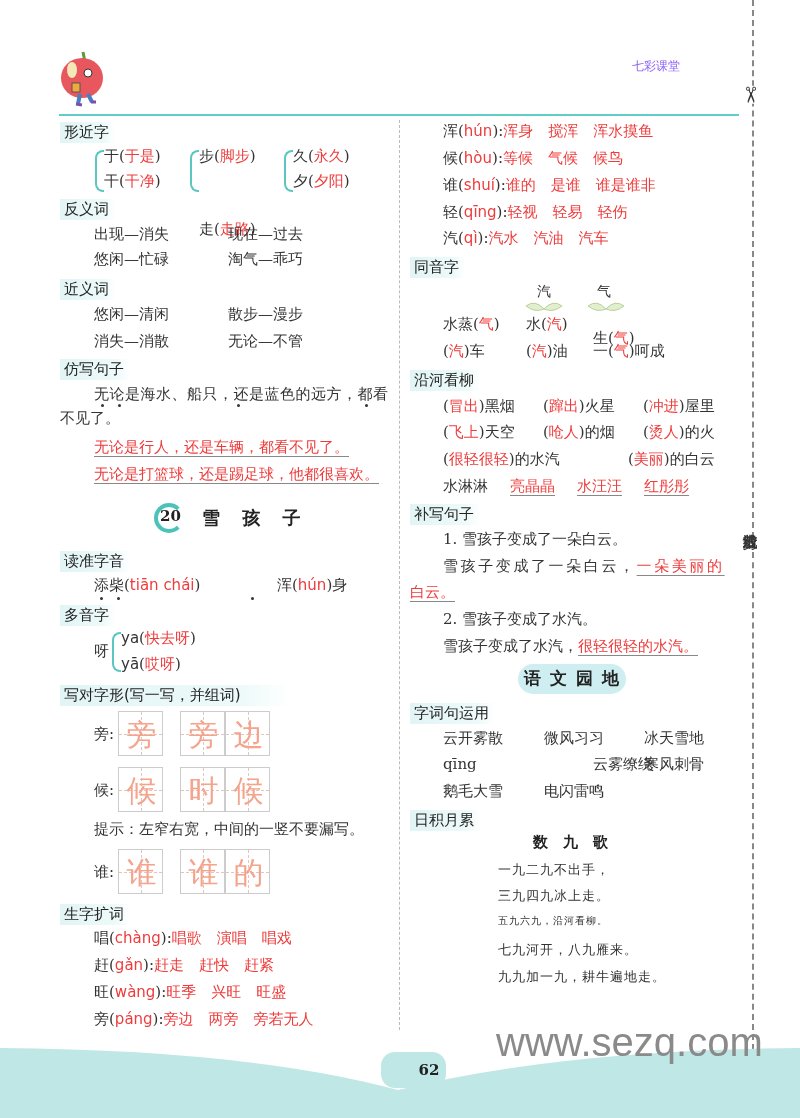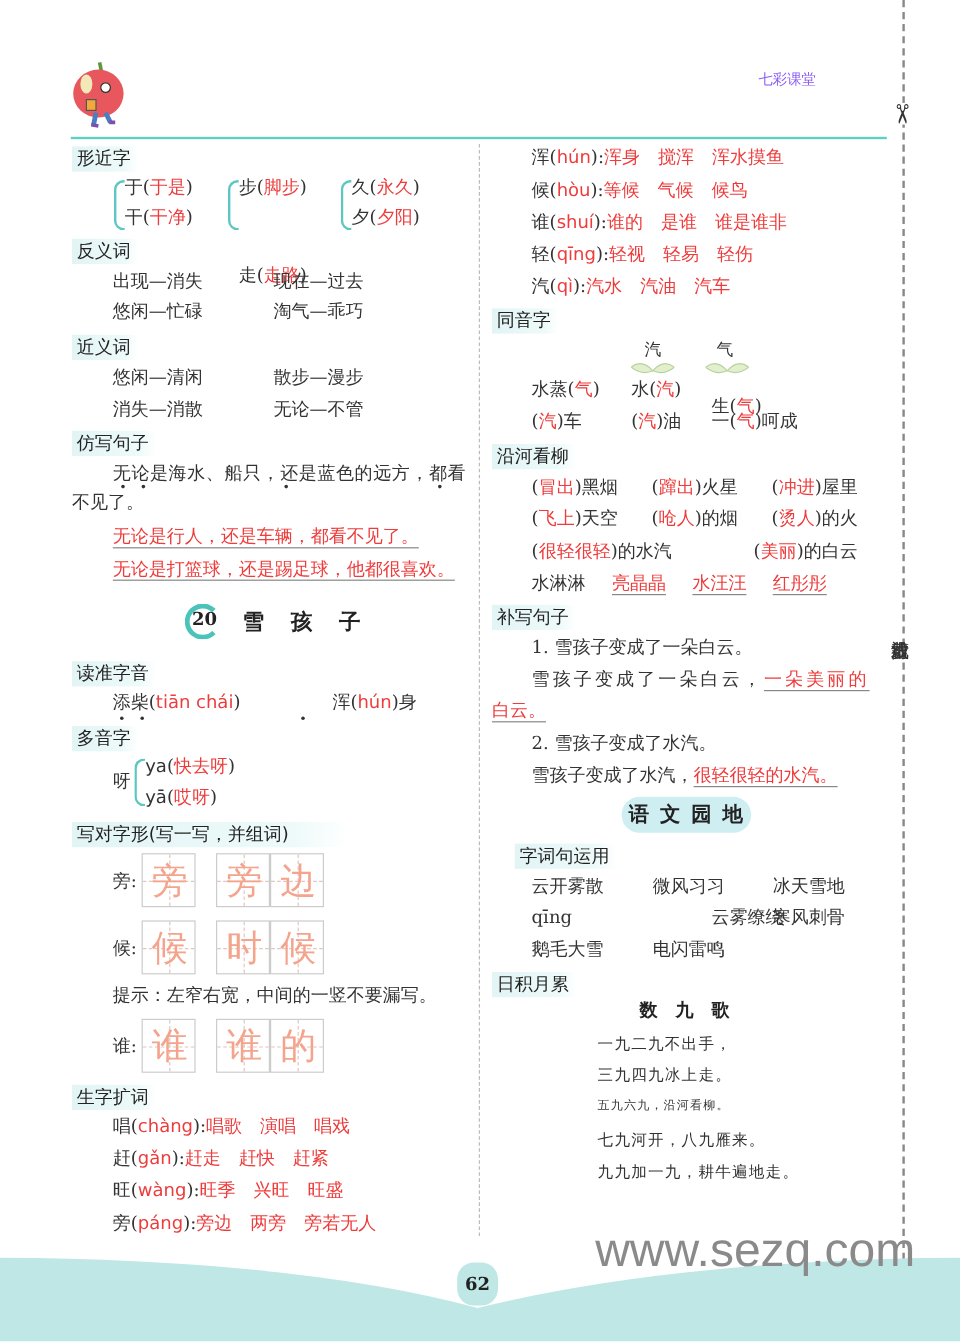--- a/index.html
+++ b/index.html
@@ -19,21 +19,21 @@
   .grid-cell { position:absolute; width:45px; height:45px; border:1px solid #ccc; box-sizing:border-box; }
   .grid-cell::before { content:""; position:absolute; left:50%; top:0; height:100%; border-left:1px dashed #e0c6be; }
   .grid-cell::after { content:""; position:absolute; top:50%; left:0; width:100%; border-top:1px dashed #e0c6be; }
   .grid-char { position:absolute; left:0; top:0; width:45px; height:45px; line-height:45px; text-align:center;
                font-size:30px; color:#f4a48c; z-index:1; }
   .dot { position:absolute; width:3px; height:3px; border-radius:50%; background:#333; }
   .footer-wave { position:absolute; left:0; top:1048px; width:800px; height:70px; }
   .watermark { position:absolute; left:496px; top:1020px; font-family:"Liberation Sans","DejaVu Sans",sans-serif;
                font-size:40px; color:#8a8a8a; letter-spacing:0px; }
   .page-no { position:absolute; left:381px; top:1052px; width:34px; height:36px; border-radius:14px; background:#bfe7e6;
-             text-align:center; line-height:36px; font-weight:bold; font-size:15px; color:#222; }
+             text-align:center; line-height:36px; font-weight:bold; font-size:15px; color:#222;padding-left:31px; }
 </style>
 </head>
 <body>
 
 <div class="abs" style="left:58px;top:48px;width:52px;height:60px;">
   <svg width="52" height="60" viewBox="0 0 52 60">
     <path d="M25 4 L27 14" stroke="#5a9a3a" stroke-width="3"></path>
     <ellipse cx="24" cy="30" rx="21" ry="20" fill="#e8575e"></ellipse>
     <ellipse cx="14" cy="22" rx="5" ry="8" fill="#f3e9b8"></ellipse>
     <circle cx="30" cy="25" r="4" fill="#fff" stroke="#333"></circle>
@@ -188,21 +188,21 @@
 <div class="sec-title" style="left:410px;top:504px;">补写句子</div>
 <div class="line" style="left:443px;top:530px;">1. 雪孩子变成了一朵白云。</div>
 <div class="line" style="left:443px;top:557px;letter-spacing:2.6px;"><span>雪孩子变成了一朵白云，</span><span class="red ul">一朵美丽的</span></div>
 <div class="line red ul" style="left:410px;top:583px;">白云。</div>
 <div class="line" style="left:443px;top:610px;">2. 雪孩子变成了水汽。</div>
 <div class="line" style="left:443px;top:637px;"><span>雪孩子变成了水汽，</span><span class="red ul">很轻很轻的水汽。</span></div>
 
 <div class="abs" style="left:518px;top:664px;width:108px;height:30px;border-radius:15px;background:#cfeef2;"></div>
 <div class="abs" style="left:524px;top:667px;font-size:17px;font-weight:bold;letter-spacing:9px;color:#222;">语文园地</div>
 
-<div class="sec-title" style="left:410px;top:703px;margin-left:19px;">字词句运用</div>
+<div class="sec-title" style="left:410px;top:703px;">字词句运用</div>
 <div class="line" style="left:443px;top:729px;">云开雾散</div>
 <div class="line" style="left:544px;top:729px;">微风习习</div>
 <div class="line" style="left:644px;top:729px;">冰天雪地</div>
 <div class="line" style="left:443px;top:755px;">qīng</div>
 <div class="line" style="left:568px;top:755px;margin-left:25px;">云雾缭绕</div>
 <div class="line" style="left:644px;top:755px;">寒风刺骨</div>
 <div class="line" style="left:443px;top:782px;">鹅毛大雪</div>
 <div class="line" style="left:544px;top:782px;">电闪雷鸣</div>
 
 <div class="sec-title" style="left:410px;top:810px;">日积月累</div>

